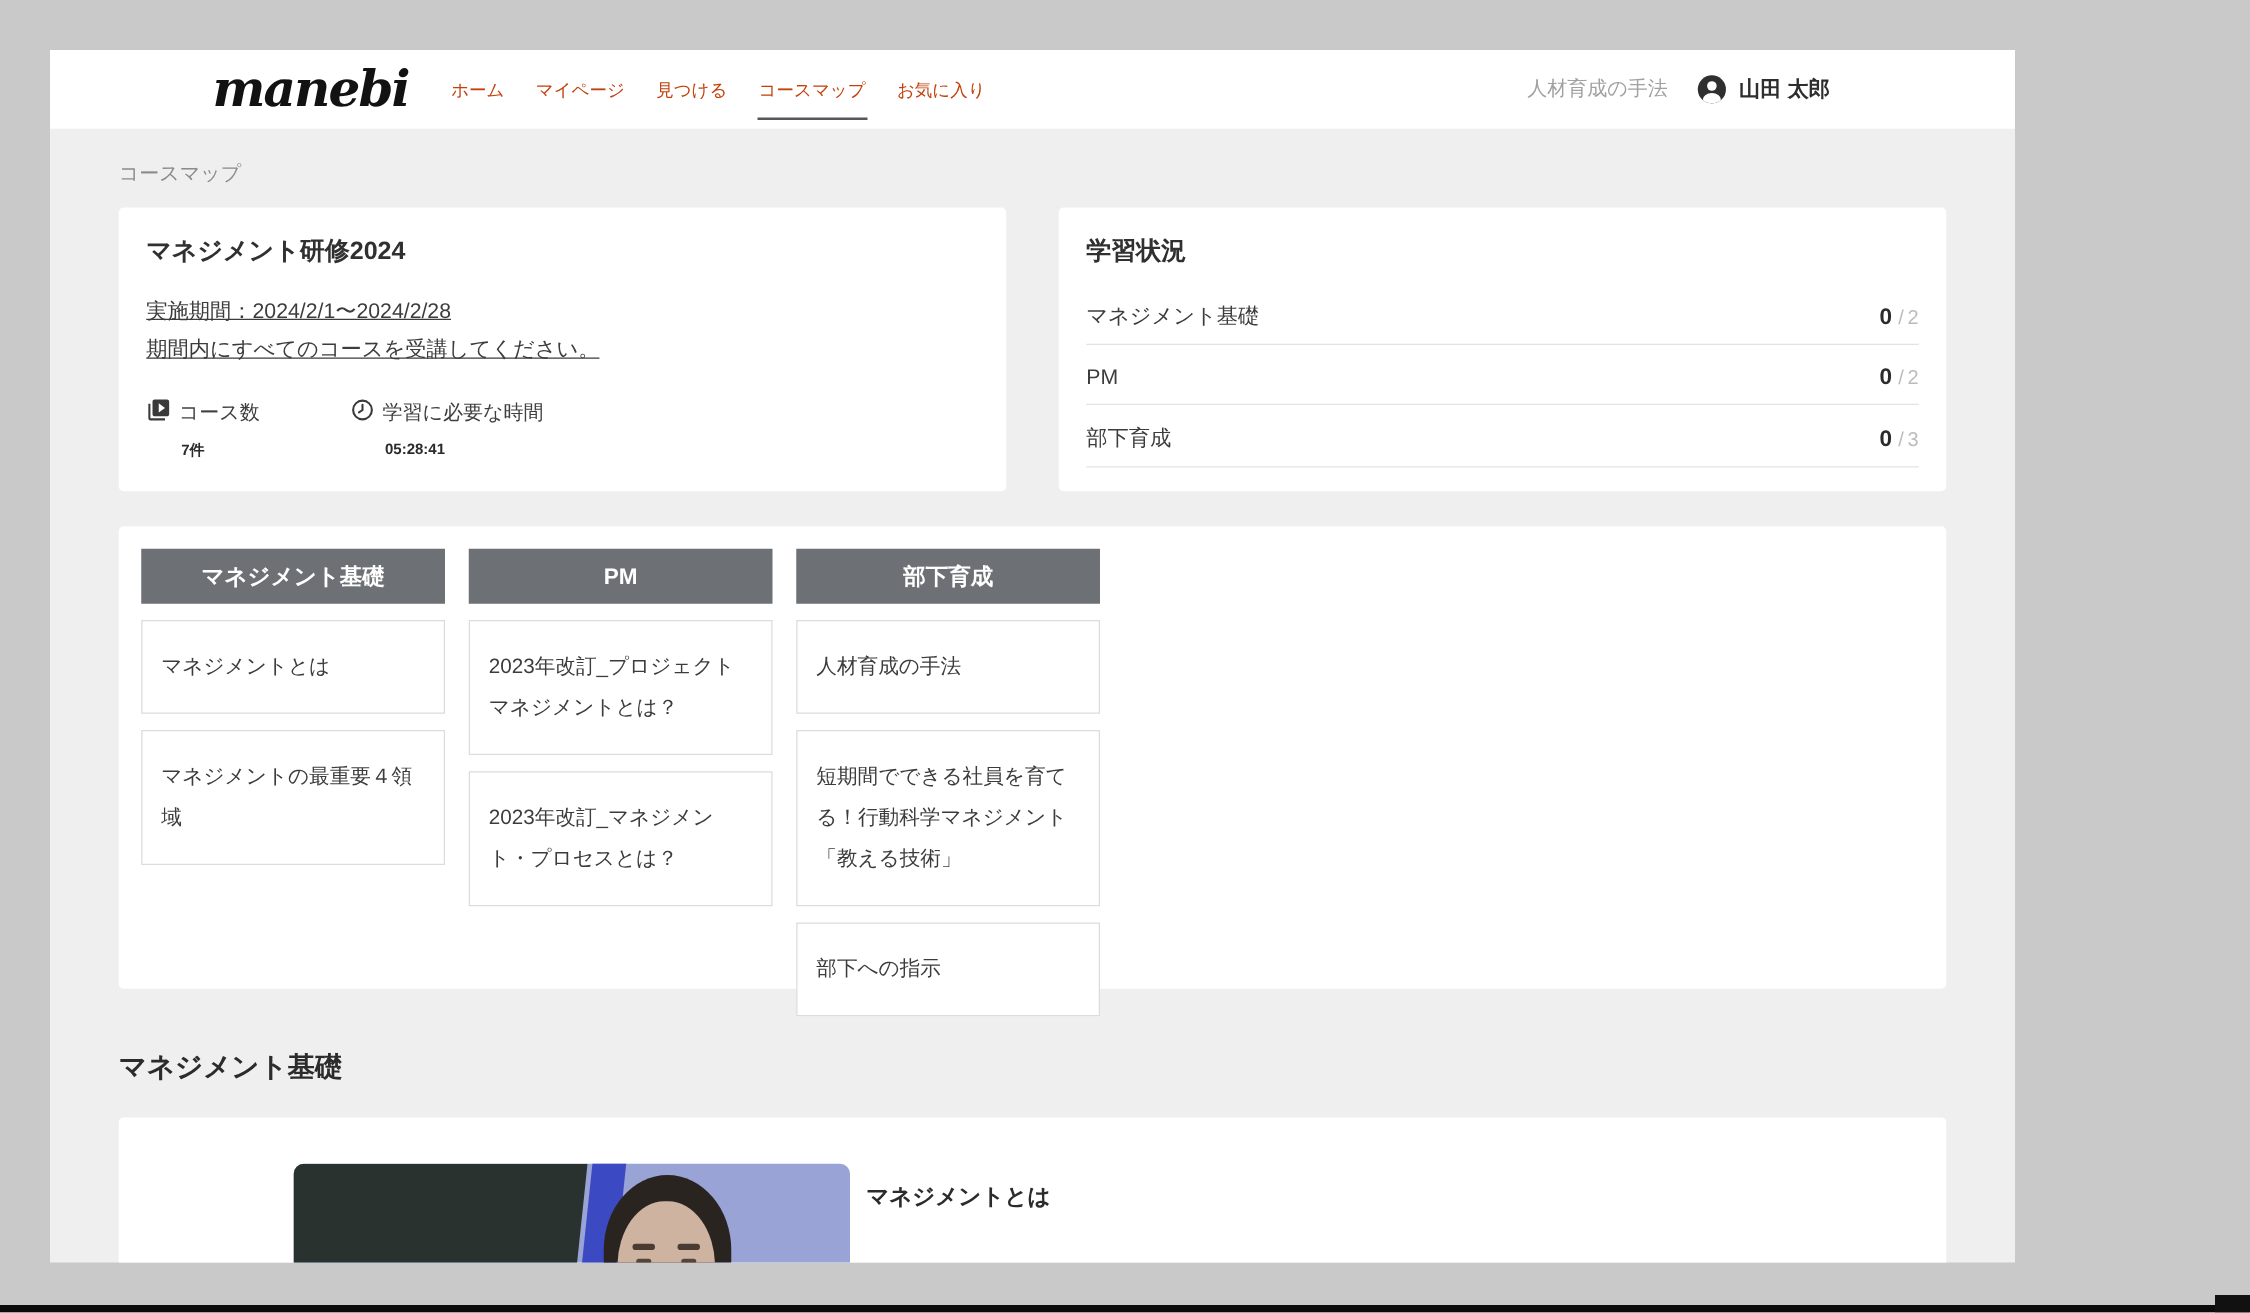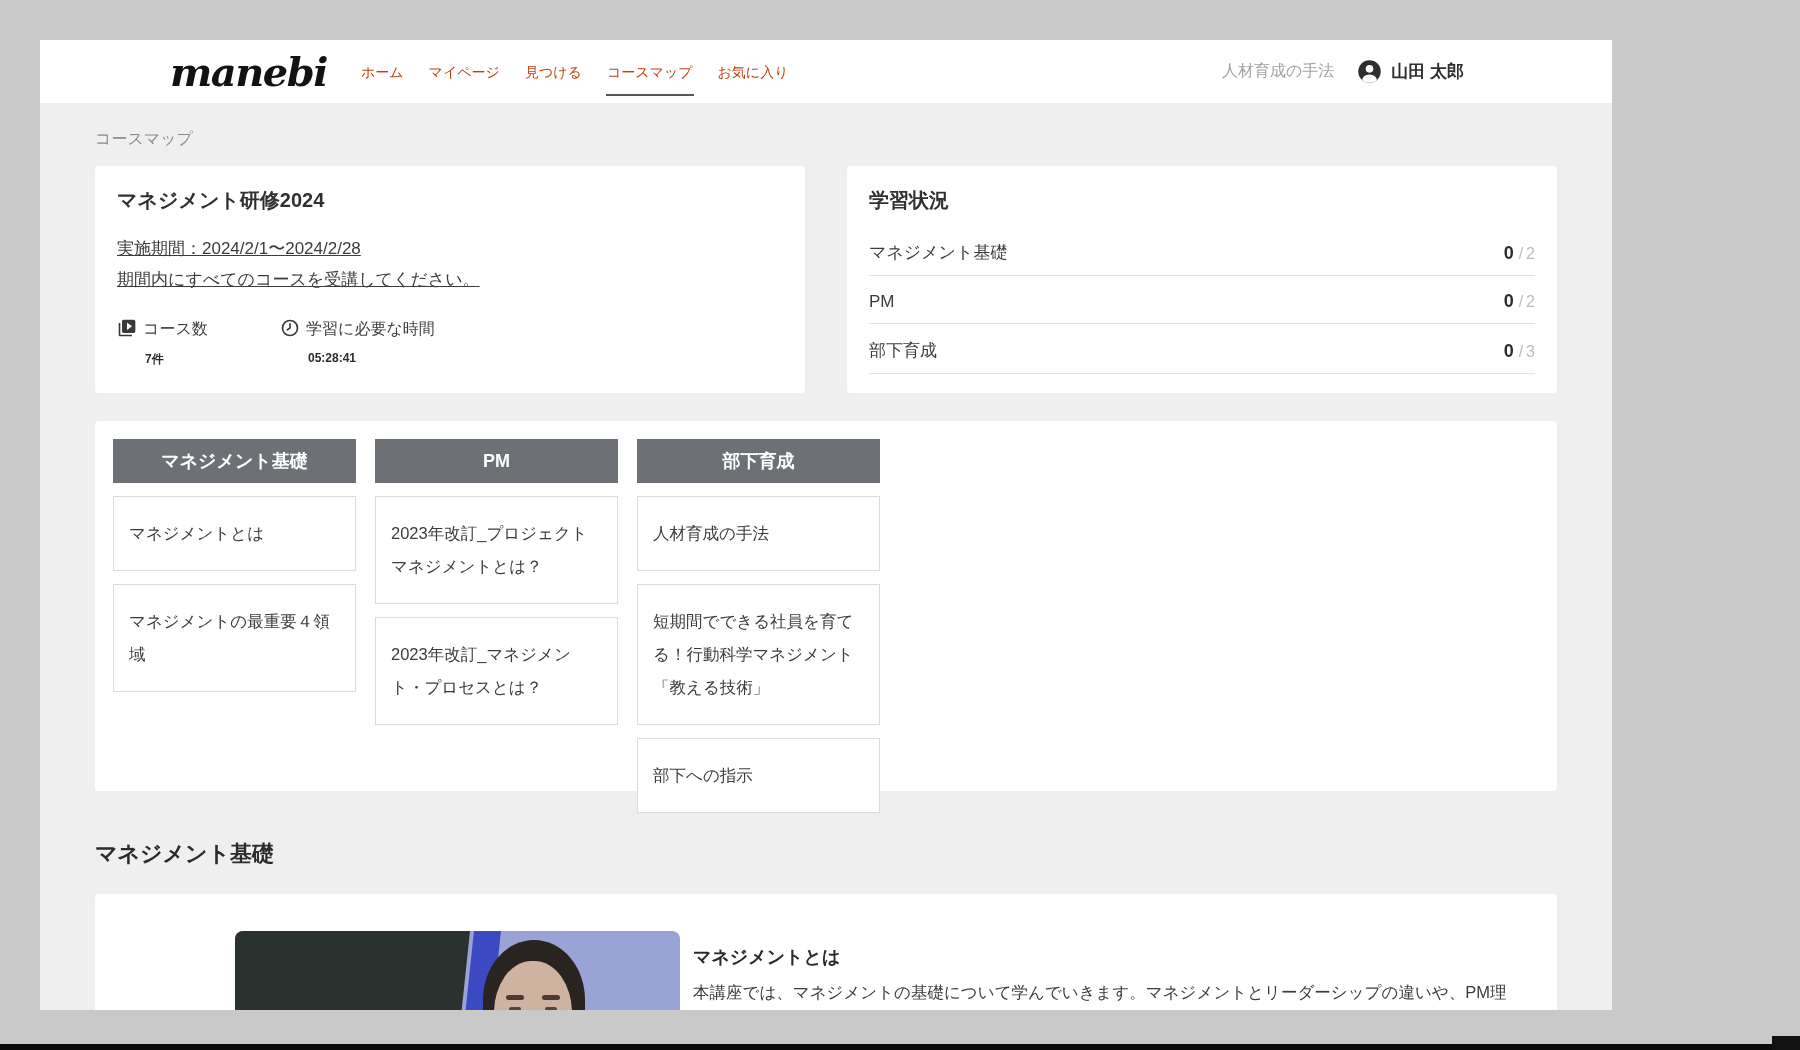--- a/index.html
+++ b/index.html
@@ -282,21 +282,20 @@
         <div class="person-hair"></div>
         <div class="person-face">
           <div class="person-brow brow-l"></div>
           <div class="person-brow brow-r"></div>
           <div class="person-eye eye-l"></div>
           <div class="person-eye eye-r"></div>
         </div>
       </div>
       <div class="course-text">
         <h3 class="course-title">マネジメントとは</h3>
-        <p class="course-desc">本講座では、マネジメントの基礎について学んでいきます。マネジメントとリーダーシップの違いや、PM理</p>
       </div>
     </section>
 
   </div>
 </div>
 
 <div class="bottom-bar"></div>
 <div class="bottom-corner"></div>
 
 </body></html>

